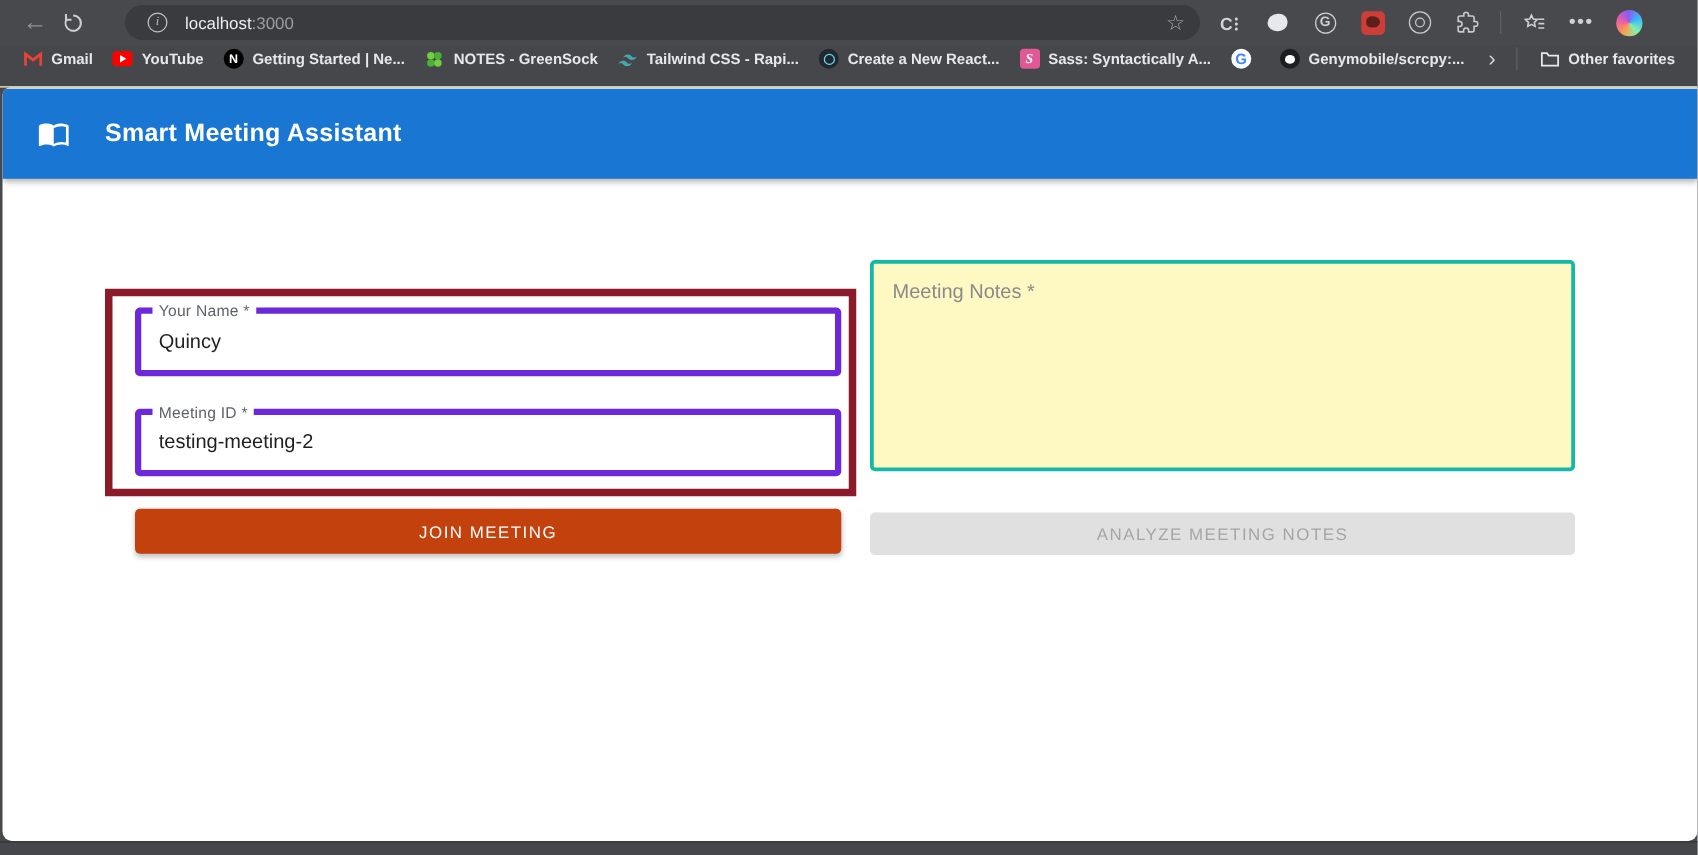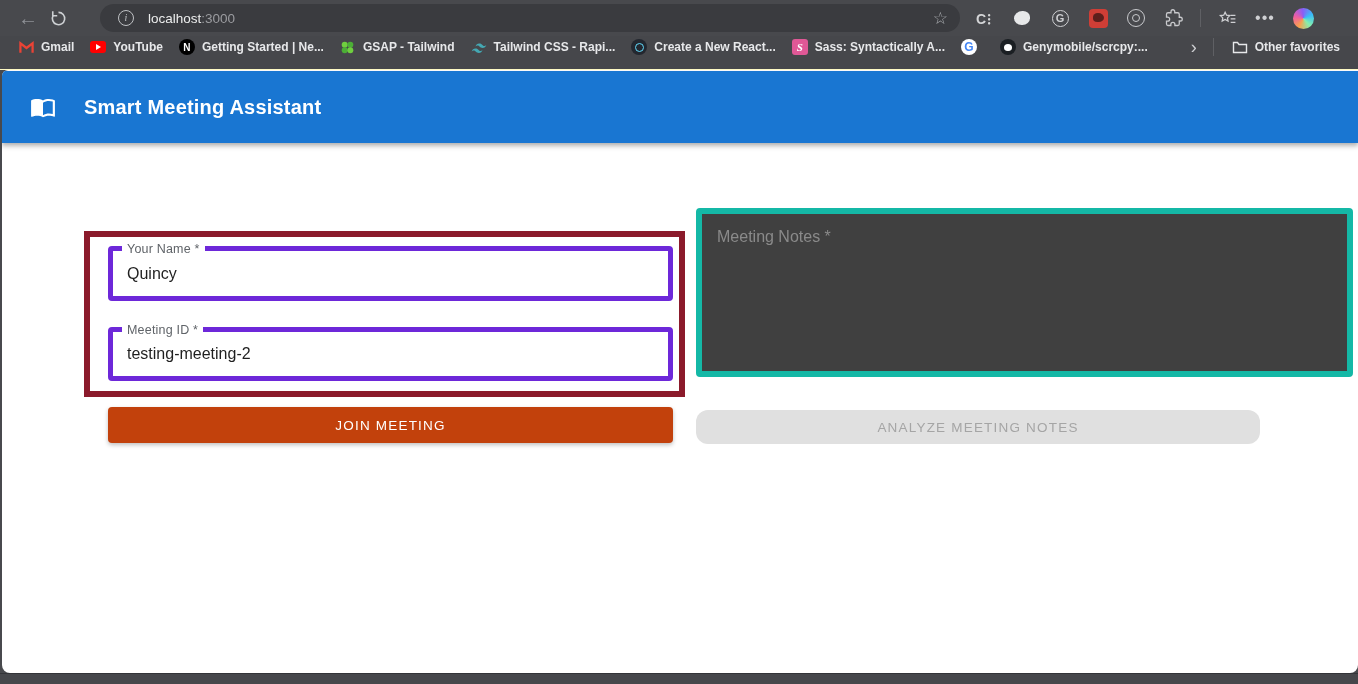--- a/index.html
+++ b/index.html
@@ -60,23 +60,23 @@
   .annotation-box { position:absolute; left:82px; top:161px; width:601px; height:166px; border:6px solid #8B1A2B; }
 
   .mui-field { position:absolute; background:#fff; border:5px solid #6d28d9; border-radius:4px; }
   .f-name { left:106px; top:176px; width:565px; height:55px; }
   .f-id   { left:106px; top:257px; width:565px; height:54px; }
   .mui-label { position:absolute; top:-9px; left:9px; background:#fff; padding:0 5px; font-size:12.5px; color:#5f6368; letter-spacing:.2px; }
   .mui-value { position:absolute; left:14px; top:50%; transform:translateY(-50%); font-size:16px; color:#1f1f1f; }
 
   .btn { position:absolute; border-radius:4px; display:flex; align-items:center; justify-content:center; font-size:13.5px; font-weight:500; letter-spacing:1.2px; }
   .btn-join { left:106px; top:337px; width:565px; height:36px; background:#c2410c; color:#fff; box-shadow:0 2px 4px rgba(0,0,0,.25); }
-  .btn-analyze { left:694px; top:340px; width:564px; height:34px; background:#e0e0e0; color:#a5a5a5;border-radius:12px; }
-
-  .notes { position:absolute; left:694px; top:138px; width:657px; height:169px; border:6px solid #14b8a6; border-radius:4px; background:#404040; }
+  .btn-analyze { left:694px; top:340px; width:564px; height:34px; background:#e0e0e0; color:#a5a5a5; }
+
+  .notes { position:absolute; left:694px; top:138px; width:564px; height:169px; border:3px solid #14b8a6; border-radius:4px; background:#fef9c3; }
   .notes .ph { position:absolute; left:15px; top:14px; font-size:16px; color:#8a8a8a; }
 </style>
 </head>
 <body>
 
 <div class="toolbar">
   <div class="nav-ico back">←</div>
   <div class="nav-ico">
     <svg width="17" height="17" viewBox="0 0 16 16">
         <path d="M8 2.2a5.8 5.8 0 1 1-5 2.9" fill="none" stroke="#cdd0d3" stroke-width="1.5"></path>
@@ -148,21 +148,21 @@
   </div>
   <div class="bm">
     <span class="fav">
         <svg width="15" height="15" viewBox="0 0 16 16">
           <circle cx="5" cy="5" r="3.2" fill="#6fcf3f"></circle>
           <circle cx="11" cy="5" r="3.2" fill="#4caf36"></circle>
           <circle cx="5" cy="11" r="3.2" fill="#4caf36"></circle>
           <circle cx="11" cy="11" r="3.2" fill="#6fcf3f"></circle>
         </svg>
       </span>
-    <span class="lbl">GSAP - Tailwind</span>
+    <span class="lbl">NOTES - GreenSock</span>
   </div>
   <div class="bm">
     <span class="fav">
         <svg width="16" height="11" viewBox="0 0 16 10">
           <path d="M4.5 4C5.1 2 6.3 1 8.2 1c2.8 0 3.1 2 4.5 2.4 1 .3 1.8-.1 2.6-1-0.6 2-1.8 3-3.7 3-2.8 0-3.1-2-4.5-2.4-1-.3-1.8.1-2.6 1z" fill="#44a8b3"></path>
           <path d="M.7 9C1.3 7 2.5 6 4.4 6c2.8 0 3.1 2 4.5 2.4 1 .3 1.8-.1 2.6-1-.6 2-1.8 3-3.7 3C5 10.4 4.7 8.4 3.3 8 2.3 7.7 1.5 8.1.7 9z" fill="#44a8b3"></path>
         </svg>
       </span>
     <span class="lbl">Tailwind CSS - Rapi...</span>
   </div>

